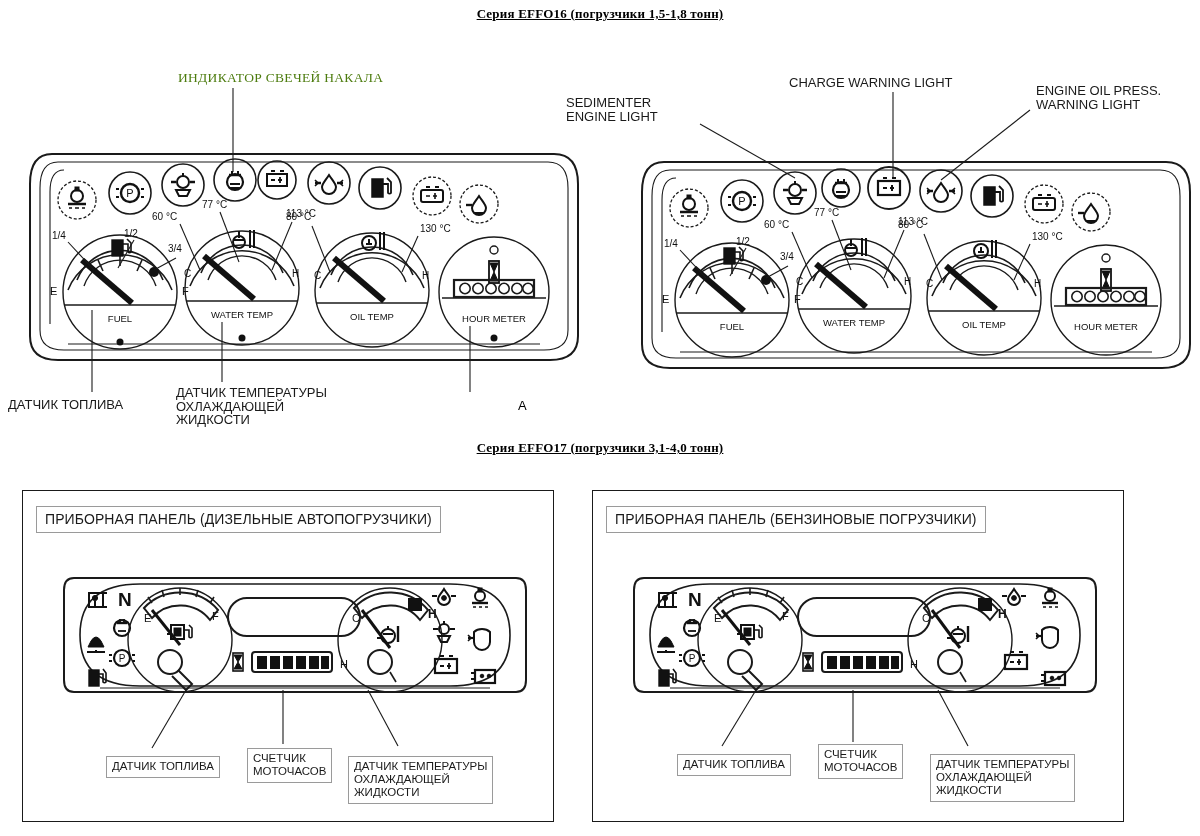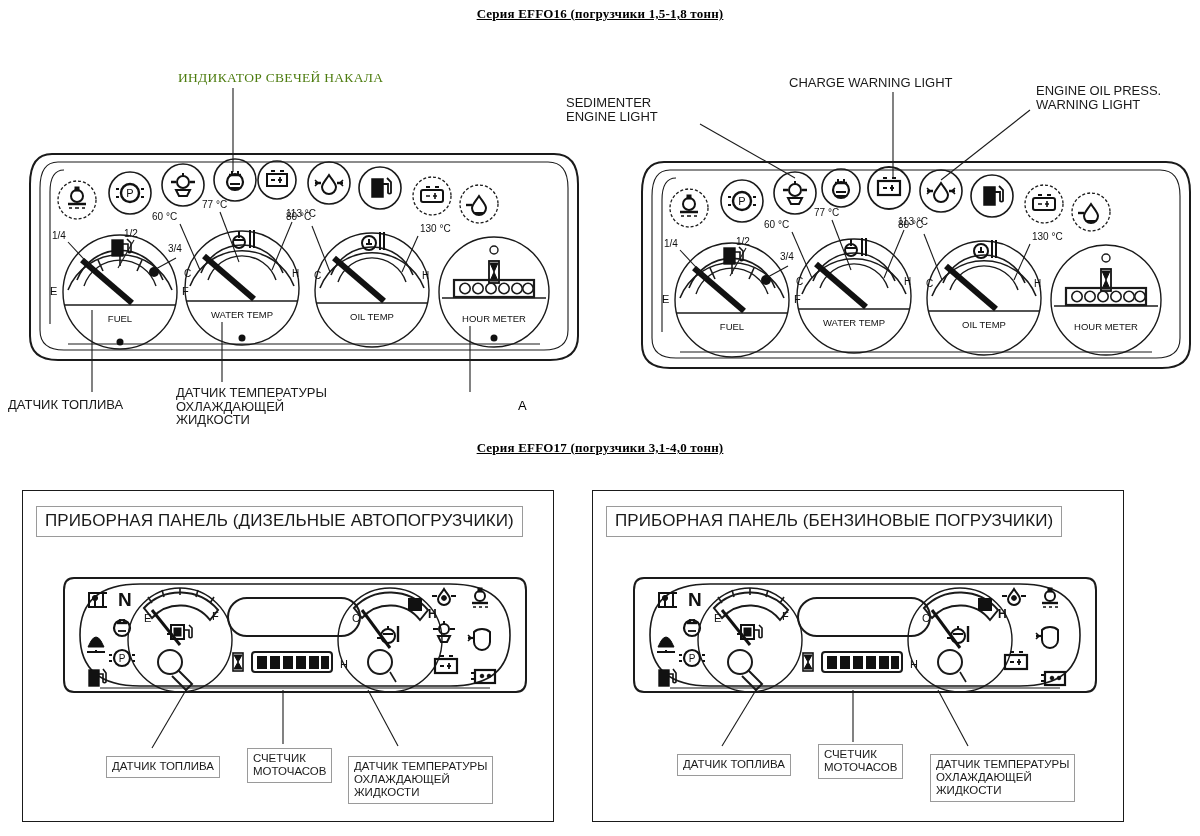--- a/index.html
+++ b/index.html
@@ -25,21 +25,21 @@
     font-family:"Liberation Serif", serif;
     font-size:13.5px;line-height:15px;color:#4d7c0f;letter-spacing:.3px;
   }
   .boxed{
     border:1px solid #9a9a9a;background:#fff;
     padding:3px 5px 4px 5px;
     font-size:11.5px;line-height:13px;white-space:pre-line;color:#1a1a1a;
   }
   .panel-tag{
     border:1px solid #9a9a9a;background:#fff;
-    padding:4px 8px 5px 8px;font-size:17px;color:#1a1a1a;letter-spacing:.1px;
+    padding:4px 8px 5px 8px;font-size:14px;color:#1a1a1a;letter-spacing:.1px;
   }
   .panel-frame{border:1.5px solid #1a1a1a;background:#fff;}
   .letter-A{font-family:"Liberation Sans",sans-serif;font-size:13px;}
 
   svg{display:block;overflow:visible;}
   .ln{stroke:#1a1a1a;stroke-width:1.1;fill:none;}
 </style>
 </head>
 <body>
 

